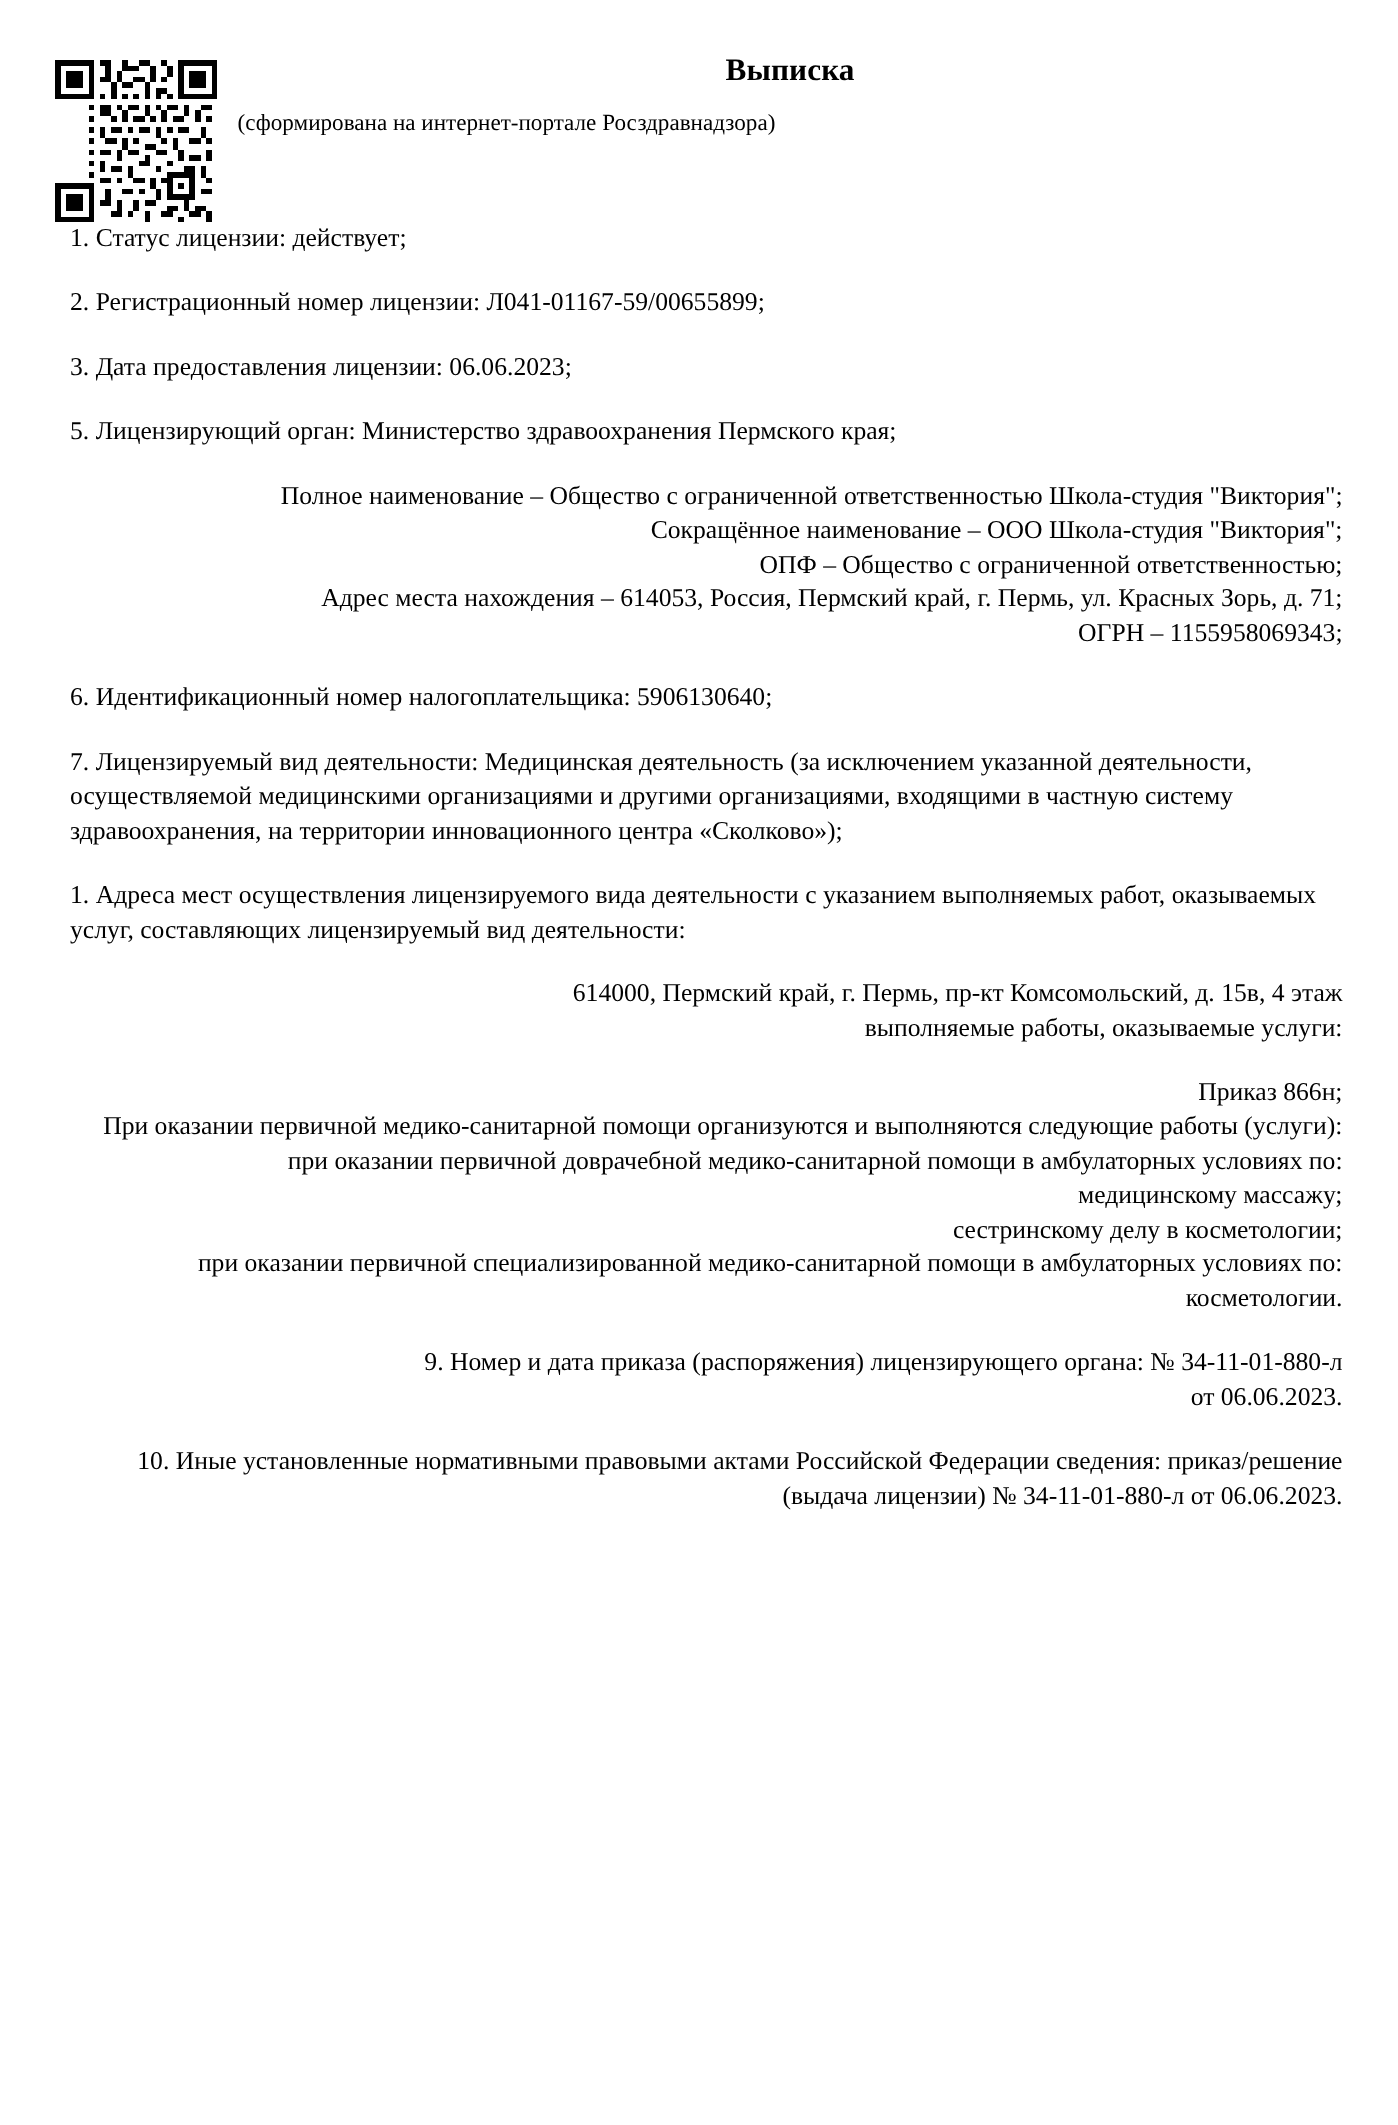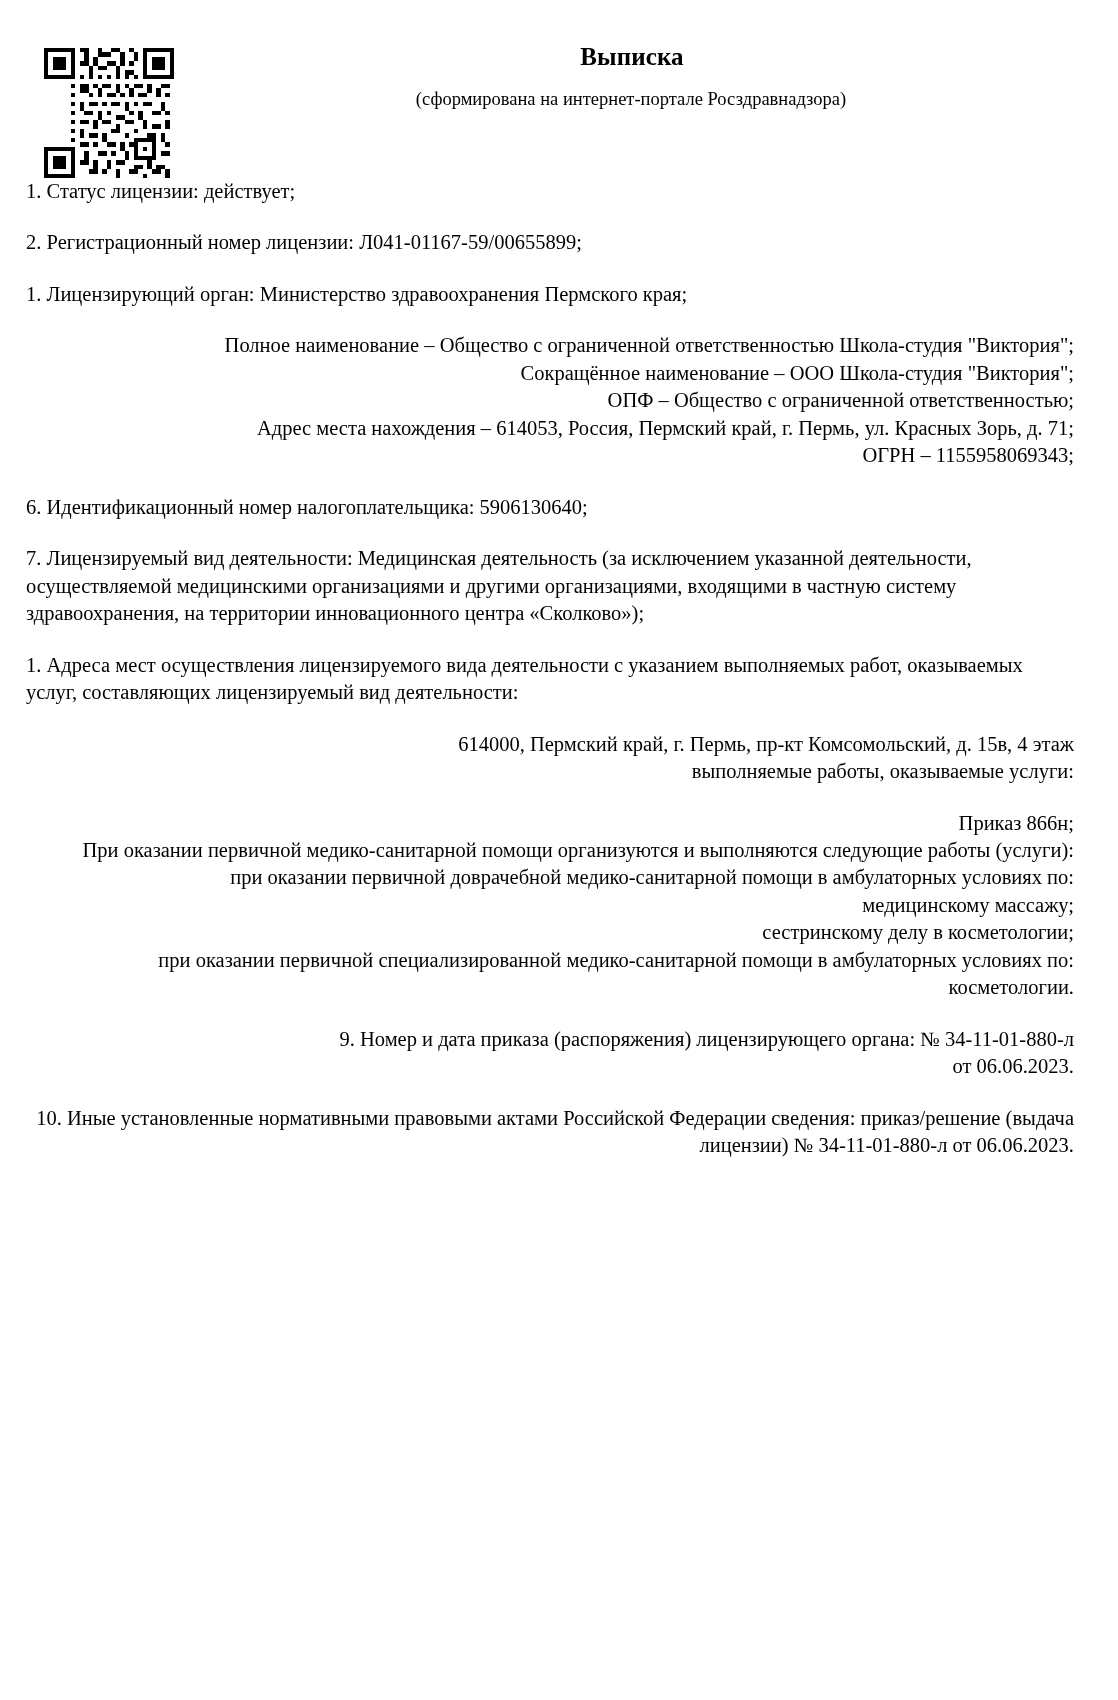--- a/index.html
+++ b/index.html
@@ -51,27 +51,27 @@
   }
   .title-line2 {
     font-size: 25px;
     font-weight: bold;
     line-height: 1.18;
     letter-spacing: 0.1px;
     white-space: nowrap;
   }
   .subtitle {
     font-size: 18.5px;
-    text-align: center;
+    text-align: left;
     margin-top: 16px;
     padding-right: 2px;
     line-height: 1.25;
   }
   .content {
-    padding: 0 44px 40px 26px;
+    padding: 0 44px 40px 56px;
     box-sizing: border-box;
   }
   .para {
     font-size: 20.5px;
     line-height: 1.34;
     margin: 0 0 24px 0;
     text-align: left;
   }
   .block {
     font-size: 20.5px;
@@ -227,21 +227,22 @@
     </div>
     <div class="title-block">
       <div class="title-line1">Выписка</div>
       <div class="subtitle">(сформирована на интернет-портале Росздравнадзора)</div>
     </div>
   </div>
 
   <div class="content">
     <p class="para">1. Статус лицензии: действует;</p>
     <p class="para">2. Регистрационный номер лицензии: Л041-01167-59/00655899;</p>
-    <p class="para">1. Лицензирующий орган: Министерство здравоохранения Пермского края;</p>
+    <p class="para">3. Дата предоставления лицензии: 06.06.2023;</p>
+    <p class="para">5. Лицензирующий орган: Министерство здравоохранения Пермского края;</p>
     <div class="block">Полное наименование – Общество с ограниченной ответственностью Школа-студия "Виктория";
 Сокращённое наименование – ООО Школа-студия "Виктория";
 ОПФ – Общество с ограниченной ответственностью;
 Адрес места нахождения – 614053, Россия, Пермский край, г. Пермь, ул. Красных Зорь, д. 71;
 ОГРН – 1155958069343;</div>
     <p class="para">6. Идентификационный номер налогоплательщика: 5906130640;</p>
     <p class="para">7. Лицензируемый вид деятельности: Медицинская деятельность (за исключением указанной деятельности, осуществляемой медицинскими организациями и другими организациями, входящими в частную систему здравоохранения, на территории инновационного центра «Сколково»);</p>
     <p class="para">1. Адреса мест осуществления лицензируемого вида деятельности с указанием выполняемых работ, оказываемых услуг, составляющих лицензируемый вид деятельности:</p>
     <div class="block">614000, Пермский край, г. Пермь, пр-кт Комсомольский, д. 15в, 4 этаж
 выполняемые работы, оказываемые услуги:</div>

